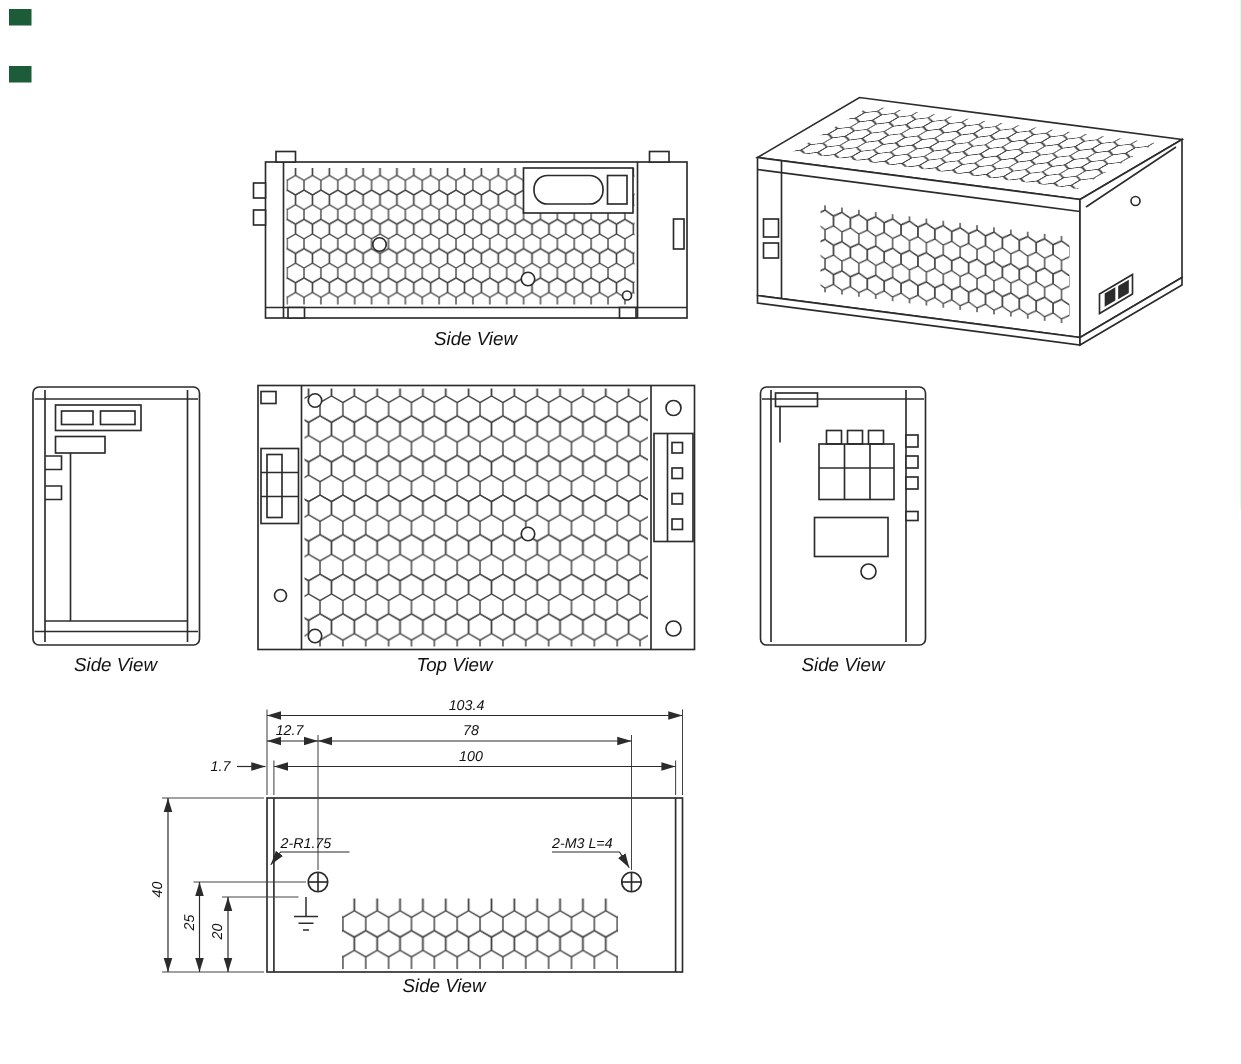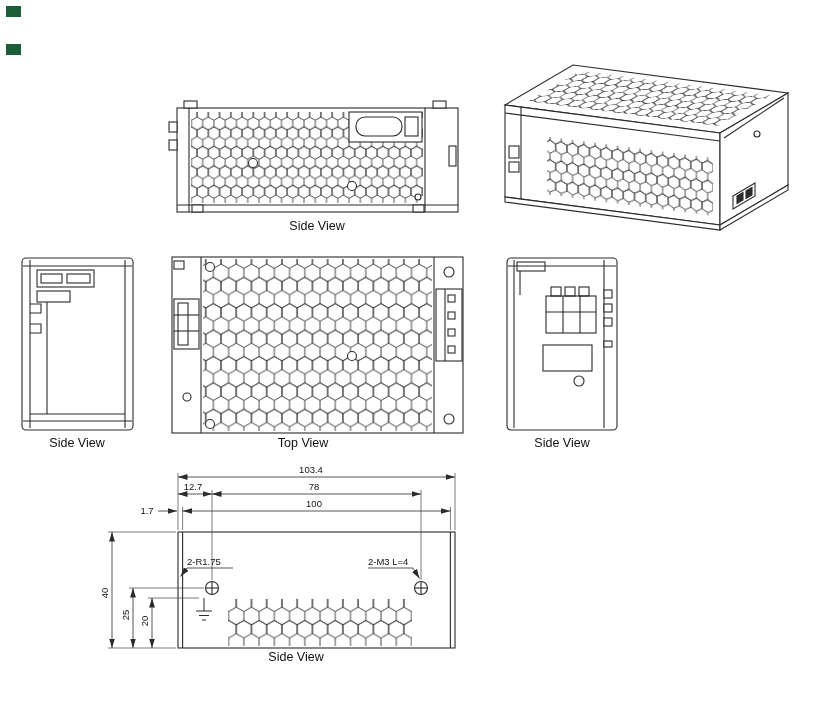--- a/index.html
+++ b/index.html
@@ -1,17 +1,17 @@
 <!DOCTYPE html>
 <html><head>
 <meta charset="utf-8">
 <style>
   html,body{margin:0;padding:0;background:#ffffff;}
   .canvas{position:relative;width:827px;height:709px;background:#86efac;overflow:hidden;
-          font-family:"Liberation Sans",sans-serif;}
+          font-family:"Liberation Sans",sans-serif;font-style:italic;}
   svg{display:block;}
   .view-label{font-family:"Liberation Sans",sans-serif;font-size:12.5px;fill:#111;}
   .dim{font-family:"Liberation Sans",sans-serif;font-size:9.5px;fill:#111;}
 </style>
 </head>
 <body>
 
 <div class="canvas">
 <svg width="827" height="709" viewBox="0 0 827 709">
   <defs>

